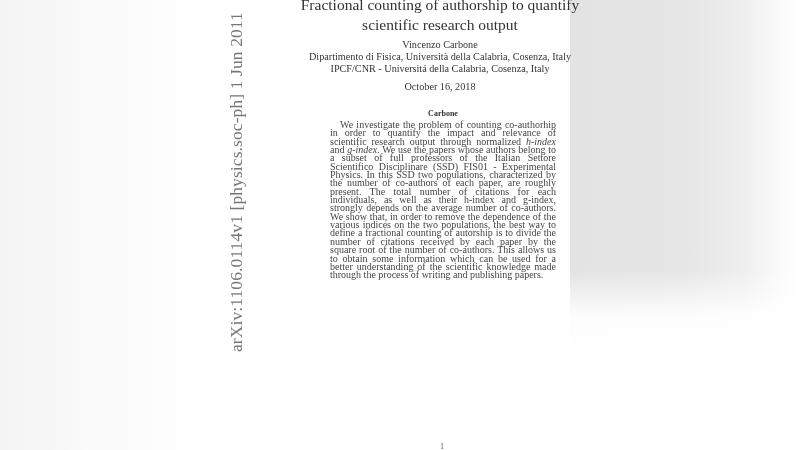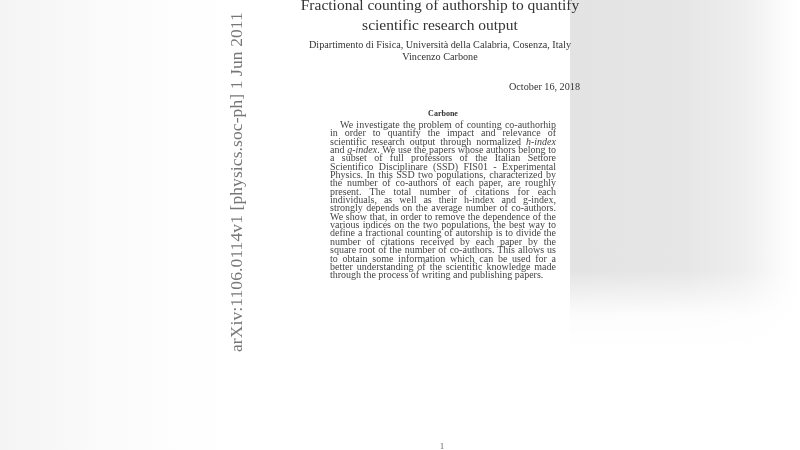--- a/index.html
+++ b/index.html
@@ -34,21 +34,21 @@
   .title {
     position:absolute; left:300px; top:-5px; width:280px;
     text-align:center; font-size:15.5px; line-height:20px; color:#333;
   }
   .author-block {
     position:absolute; left:300px; top:39px; width:280px;
     text-align:center; font-size:10.2px; line-height:12px; color:#333;
   }
   .date {
     position:absolute; left:300px; top:81px; width:280px;
-    text-align:right; font-size:10.2px; color:#333;
+    text-align:center; font-size:10.2px; color:#333;
   }
   .abstract-title {
     position:absolute; left:330px; top:109px; width:226px;
     text-align:center; font-size:8px; font-weight:bold; color:#333;
   }
   .abstract {
     position:absolute; left:330px; top:121px; width:226px;
     font-size:10px; line-height:8.35px; color:#444;
     text-align:justify; text-indent:10px;
     hyphens:auto;
@@ -64,22 +64,23 @@
 
 <div class="bg-left"></div>
 <div class="bg-right"></div>
 <div class="page"></div>
 
 <div class="side-stamp">arXiv:1106.0114v1  [physics.soc-ph]  1 Jun 2011</div>
 
 <div class="title">Fractional counting of authorship to quantify scientific research output</div>
 
 <div class="author-block">
+  <div>Vincenzo Carbone</div>
   <div>Dipartimento di Fisica, Università della Calabria, Cosenza, Italy</div>
-  <div>Vincenzo Carbone</div>
+  <div>IPCF/CNR - Universitá della Calabria, Cosenza, Italy</div>
 </div>
 
 <div class="date">October 16, 2018</div>
 
 <div class="abstract-title">Carbone</div>
 
 <div class="abstract"><span>We investigate the problem of counting co-authorhip in order to quantify the impact and relevance of scientific research output through normalized </span><i>h-index</i><span> and </span><i>g-index</i><span>. We use the papers whose authors belong to a subset of full professors of the Italian Settore Scientifico Disciplinare (SSD) FIS01 - Experimental Physics. In this SSD two populations, characterized by the number of co-authors of each paper, are roughly present. The total number of citations for each individuals, as well as their h-index and g-index, strongly depends on the average number of co-authors. We show that, in order to remove the dependence of the various indices on the two populations, the best way to define a fractional counting of autorship is to divide the number of citations received by each paper by the square root of the number of co-authors. This allows us to obtain some information which can be used for a better understanding of the scientific knowledge made through the process of writing and publishing papers.</span></div>
 
 <div class="page-number">1</div>
 

